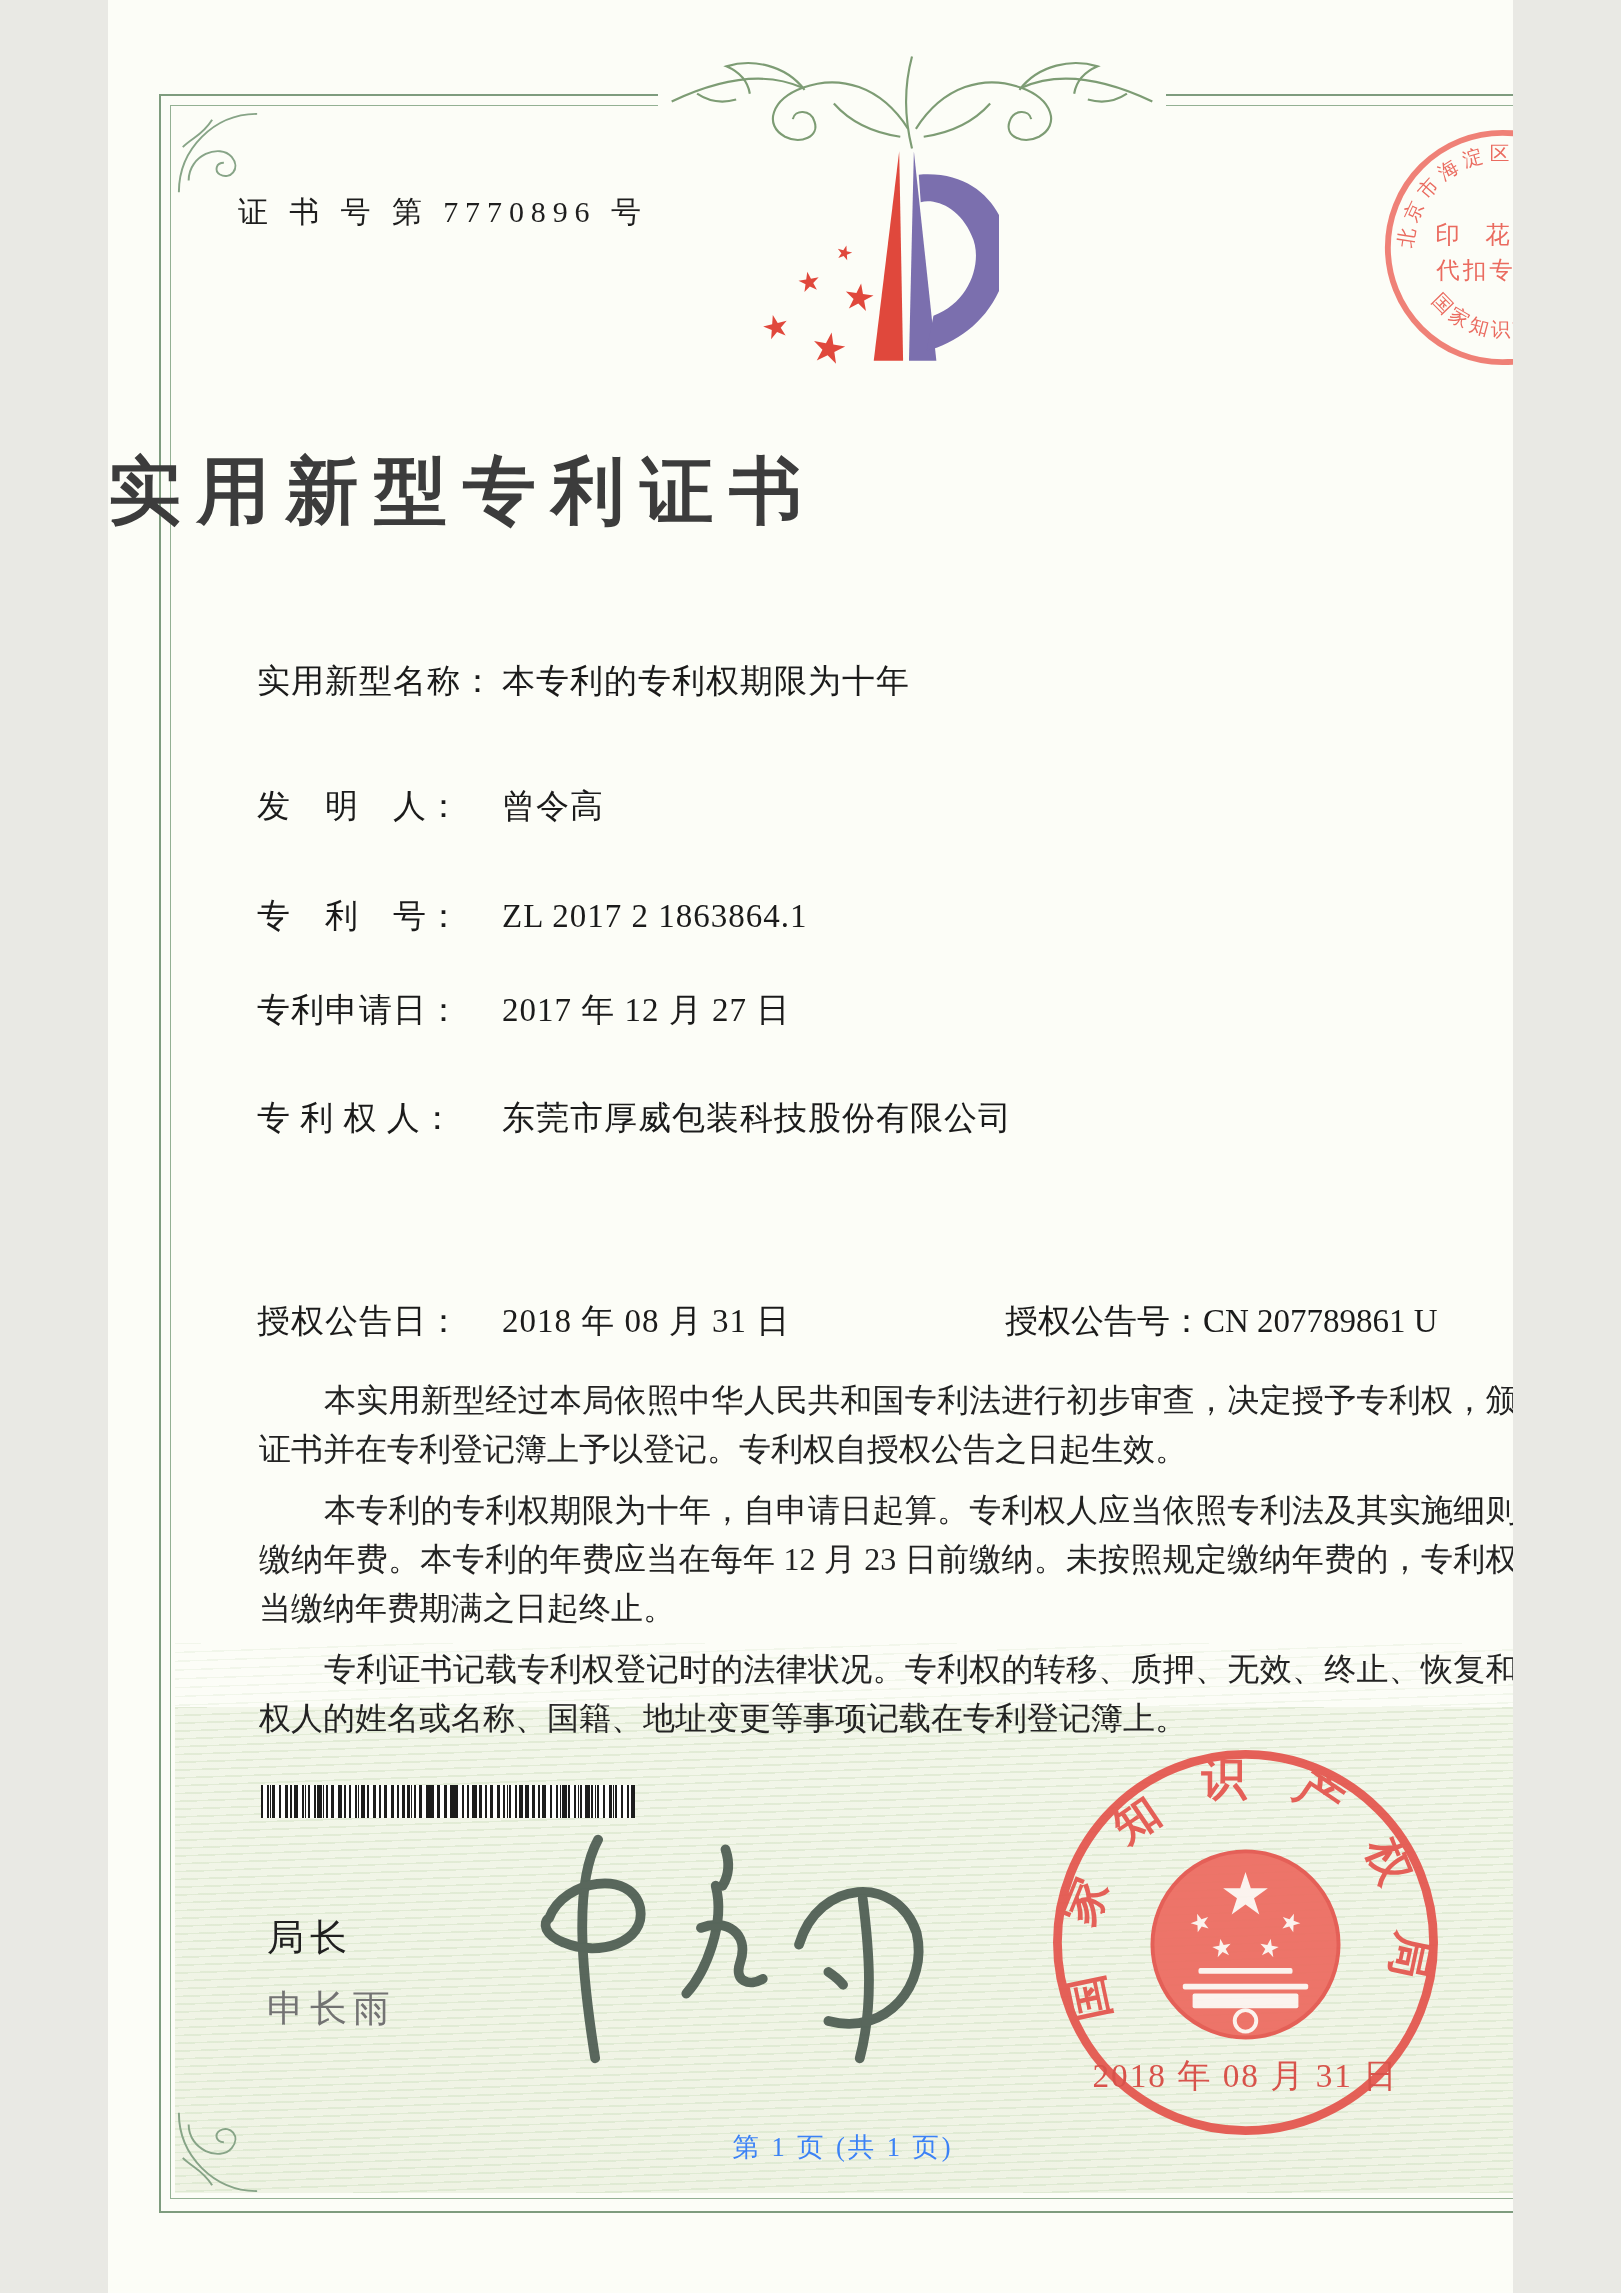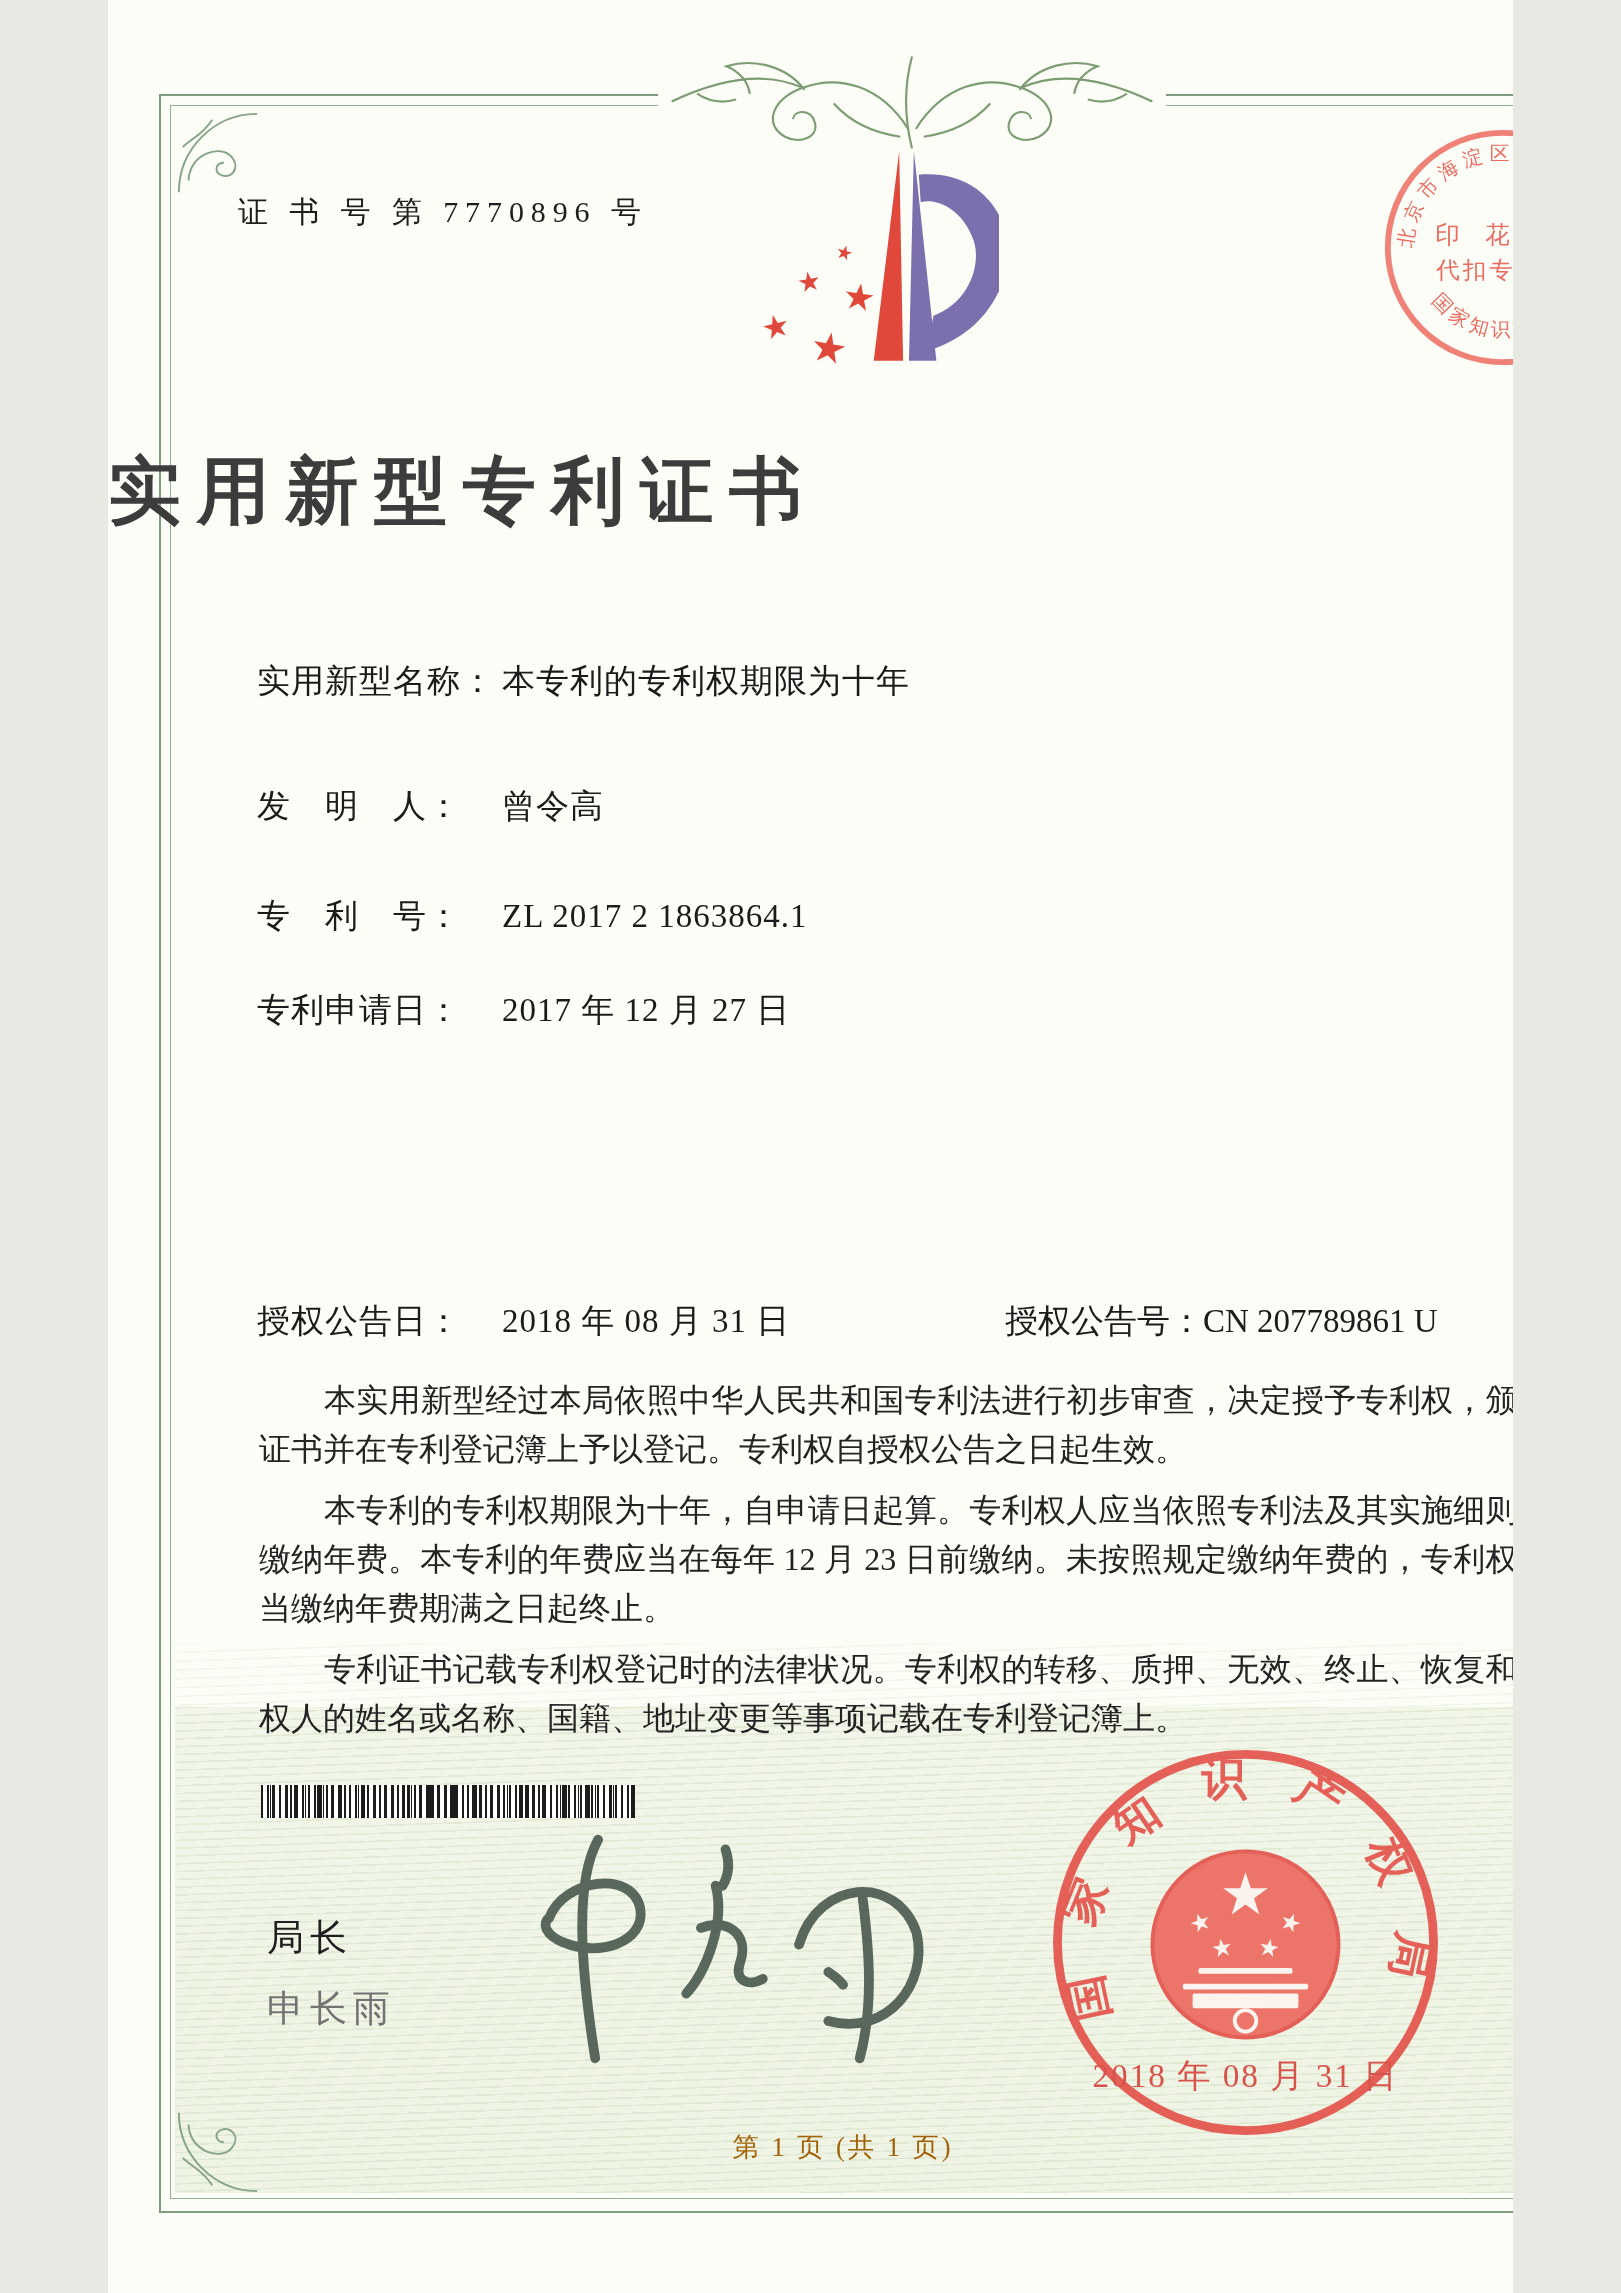--- a/index.html
+++ b/index.html
@@ -35,21 +35,21 @@
   .body-text p{margin:12px;text-indent:65px;}
   .barcode{
     left:153px;top:1785px;width:374px;height:33px;background-color:#fff;
     background-image:
       repeating-linear-gradient(90deg,#1c1c1c 0 2px,rgba(0,0,0,0) 2px 5.9px),
       repeating-linear-gradient(90deg,#1c1c1c 0 1px,rgba(0,0,0,0) 1px 8.8px),
       repeating-linear-gradient(90deg,rgba(0,0,0,0) 0 10.8px,#1c1c1c 10.8px 13.7px,rgba(0,0,0,0) 13.7px 22.5px);
   }
   .director-label{left:159px;top:1913px;font-size:37px;letter-spacing:5.9px;color:#202020;}
   .director-name{left:159px;top:1984px;font-size:37px;letter-spacing:5.9px;color:#737373;}
-  .footer{left:0;top:2129px;width:1470px;text-align:center;font-size:26.5px;letter-spacing:2.9px;color:#a16207;}
+  .footer{left:0;top:2129px;width:1470px;text-align:center;font-size:26.5px;letter-spacing:2.9px;color:#3b82f6;}
   .seal-svg{left:922px;top:1727px;opacity:.92;}
   .tax-stamp-svg{left:1272px;top:125px;opacity:.88;}
   .logo-svg{left:617px;top:143px;}
   .sig-svg{left:397px;top:1825px;}
   .ornament-svg{left:549px;top:39px;}
   .corner{width:90px;height:90px;}
   .c-tl{left:65px;top:108px;}
   .c-tr{left:1466px;top:108px;transform:scaleX(-1);}
   .c-bl{left:65px;top:2107px;transform:scaleY(-1);}
   .c-br{left:1466px;top:2107px;transform:scale(-1,-1);}
@@ -153,20 +153,23 @@
     <span class="lab">实用新型名称：</span><span>本专利的专利权期限为十年</span>
   </div>
   <div class="abs field" style="top:784px">
     <span class="lab">发　明　人：</span><span>曾令高</span>
   </div>
   <div class="abs field" style="top:894px">
     <span class="lab">专　利　号：</span><span>ZL 2017 2 1863864.1</span>
   </div>
   <div class="abs field" style="top:988px">
     <span class="lab">专利申请日：</span><span>2017 年 12 月 27 日</span>
+  </div>
+  <div class="abs field" style="top:1096px">
+    <span class="lab">专 利 权 人：</span><span>东莞市厚威包装科技股份有限公司</span>
   </div>
   <div class="abs field" style="top:1299px">
     <span class="lab">授权公告日：</span><span>2018 年 08 月 31 日</span>
   </div>
   <div class="abs grant-no">
     <span>授权公告号：</span><span>CN 207789861 U</span>
   </div>
 
   <div class="abs body-text">
     <p>本实用新型经过本局依照中华人民共和国专利法进行初步审查，决定授予专利权，颁发本证书并在专利登记簿上予以登记。专利权自授权公告之日起生效。</p>

